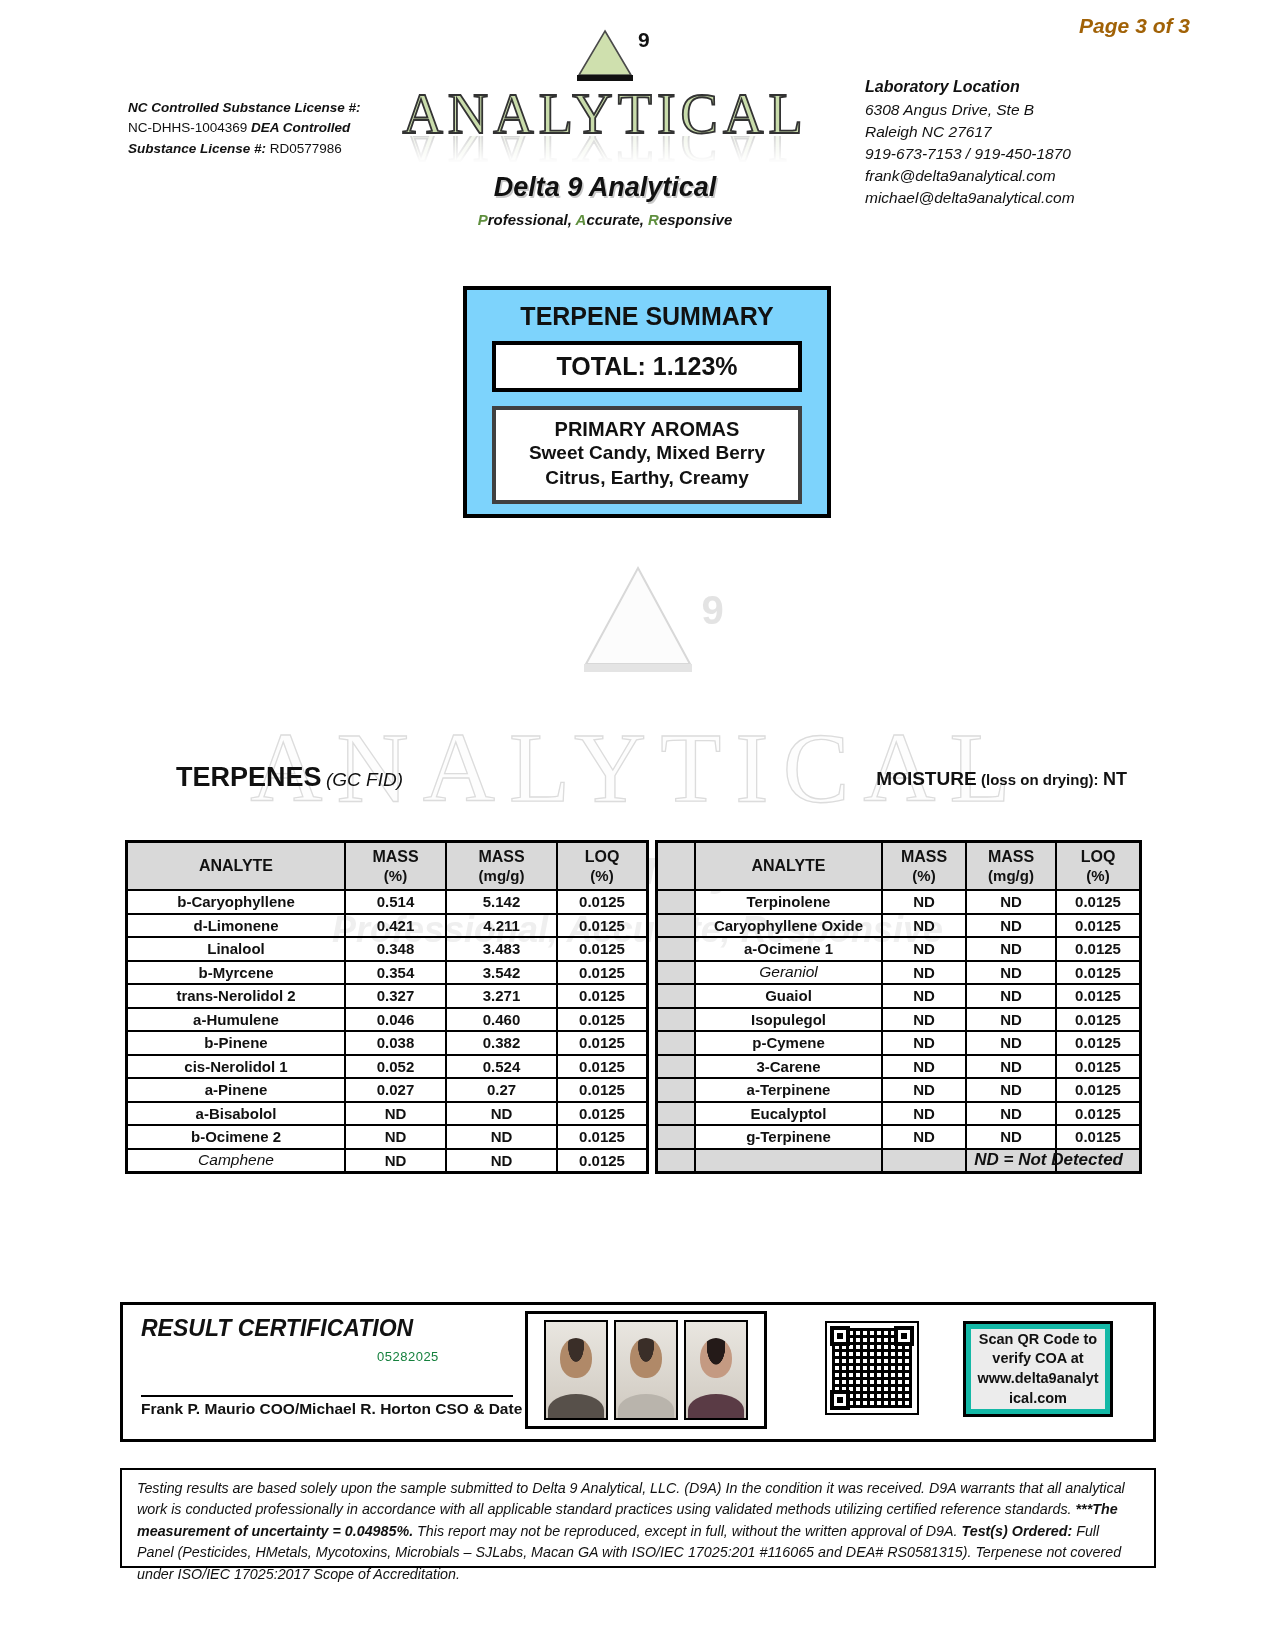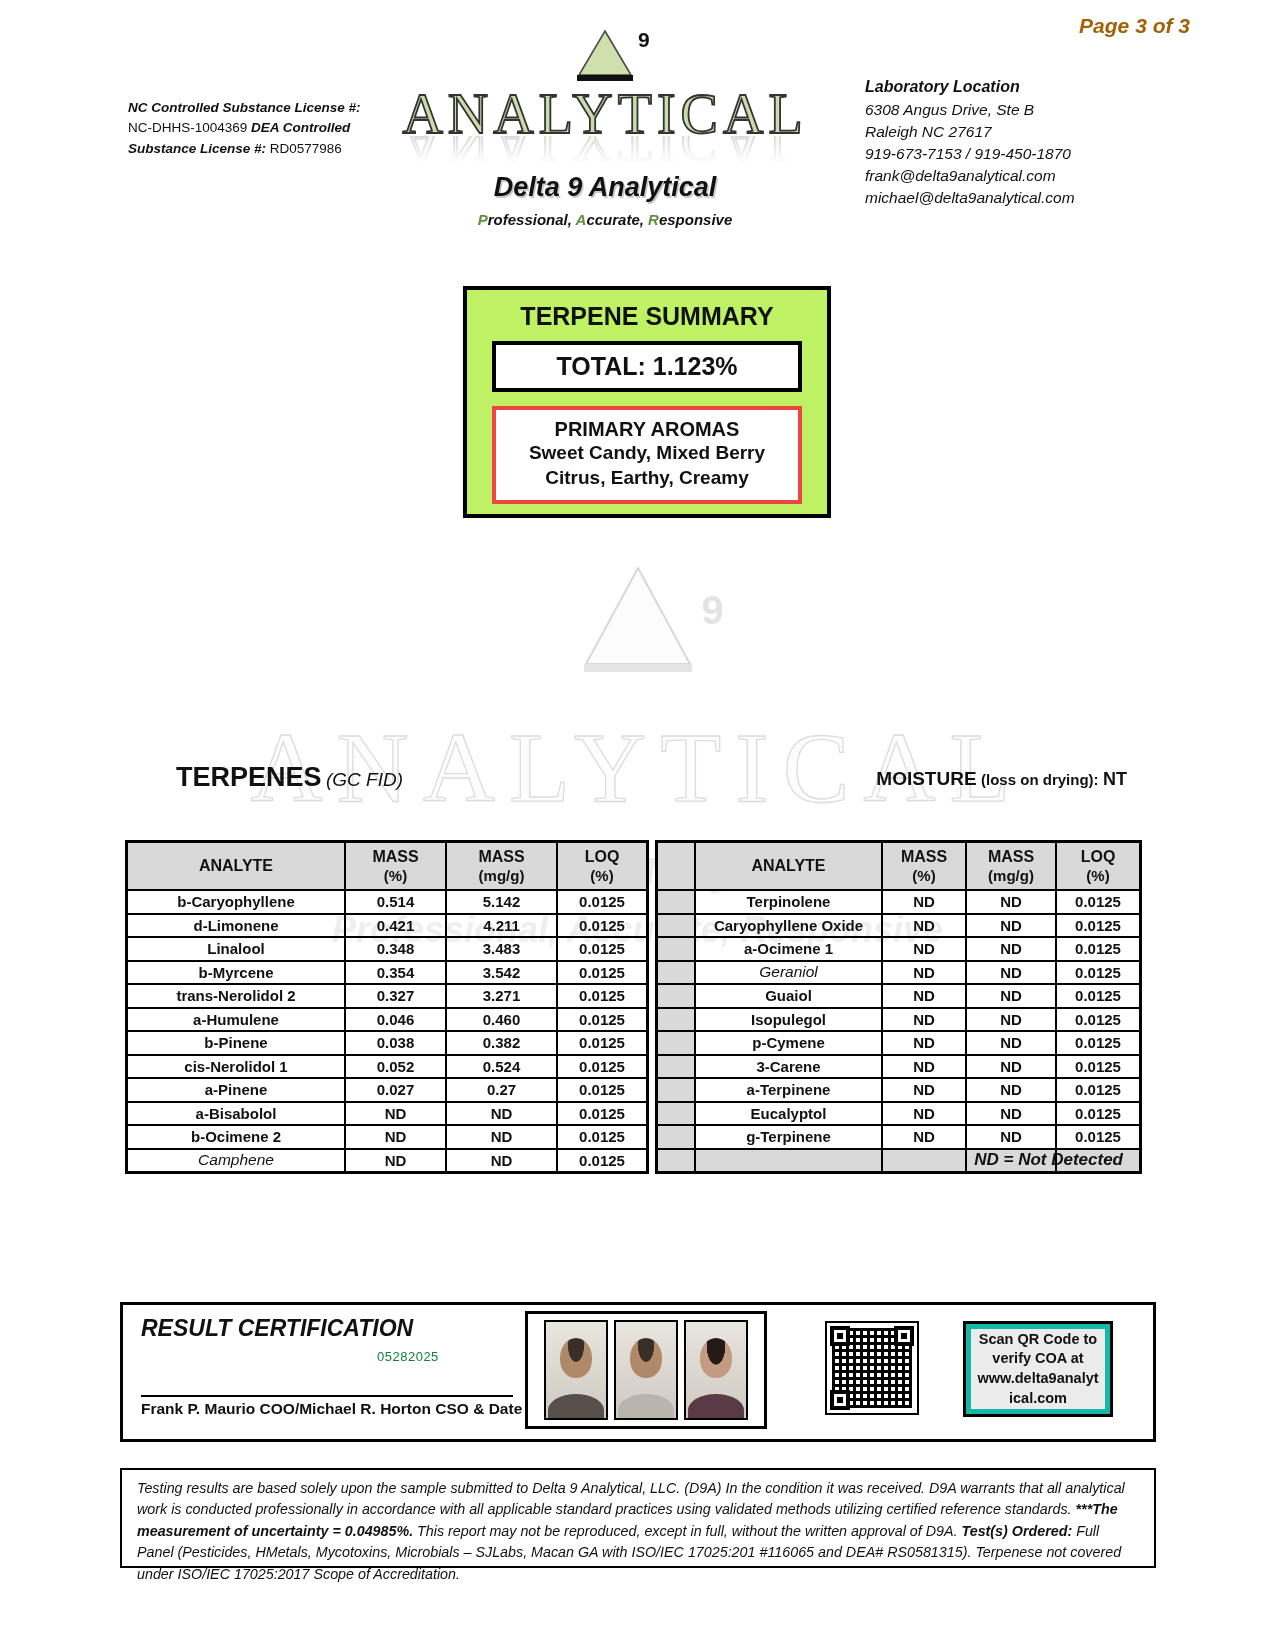--- a/index.html
+++ b/index.html
@@ -21,25 +21,25 @@
          -webkit-text-stroke:1.8px #333;line-height:1;}
   .reflect{transform:scaleY(-1);opacity:.2;height:34px;overflow:hidden;margin-top:-6px;
            -webkit-mask-image:linear-gradient(to bottom,transparent 20%,#000 100%);
            mask-image:linear-gradient(to bottom,transparent 20%,#000 100%);}
   .brand-name{font-size:27px;font-weight:bold;font-style:italic;margin-top:2px;text-shadow:1.5px 1.5px 0 #c9c9c9;}
   .tagline{font-size:15px;font-weight:bold;font-style:italic;margin-top:8px;}
   .tagline .g{color:#5f8f3e;}
 
   
   .summary{position:absolute;left:463px;top:286px;width:368px;height:232px;border:4px solid #000;
-           background:#bef264;text-align:center;box-sizing:border-box;}
+           background:#7dd3fc;text-align:center;box-sizing:border-box;}
   .summary-title{font-size:25px;font-weight:bold;margin-top:12px;}
   .total-box{width:302px;margin:10px auto 0;border:4px solid #000;background:#fff;font-size:25px;
              font-weight:bold;padding:7px 0;}
-  .aromas-box{width:302px;margin:14px auto 0;border:4px solid #ef4444;background:#fff;padding:8px 0 10px;}
+  .aromas-box{width:302px;margin:14px auto 0;border:4px solid #404040;background:#fff;padding:8px 0 10px;}
   .aromas-title{font-size:20px;font-weight:bold;}
   .aroma-line{font-size:19px;font-weight:bold;line-height:1.3;}
 
   
   .watermark{position:absolute;left:0;top:560px;width:1275px;text-align:center;z-index:1;pointer-events:none;}
   .wm-tri{position:relative;height:150px;}
   .wm-9{position:absolute;margin-left:4px;top:28px;font-size:40px;font-weight:bold;color:#e3e3e3;}
   .wm-brand{font-family:"Liberation Serif",serif;font-size:100px;letter-spacing:14px;color:#fdfdfd;
             -webkit-text-stroke:1.3px #dcdcdc;line-height:1;margin-top:8px;}
   .wm-name{font-size:48px;font-weight:bold;font-style:italic;color:#ededed;margin-top:22px;}

